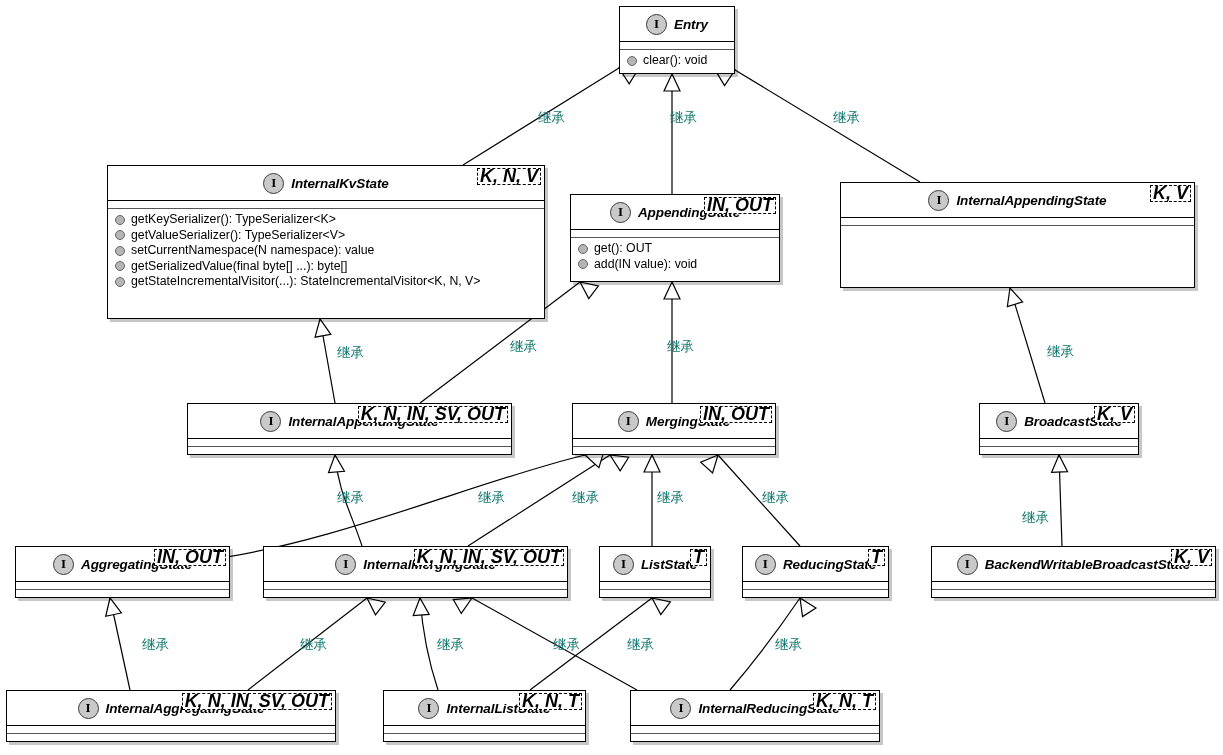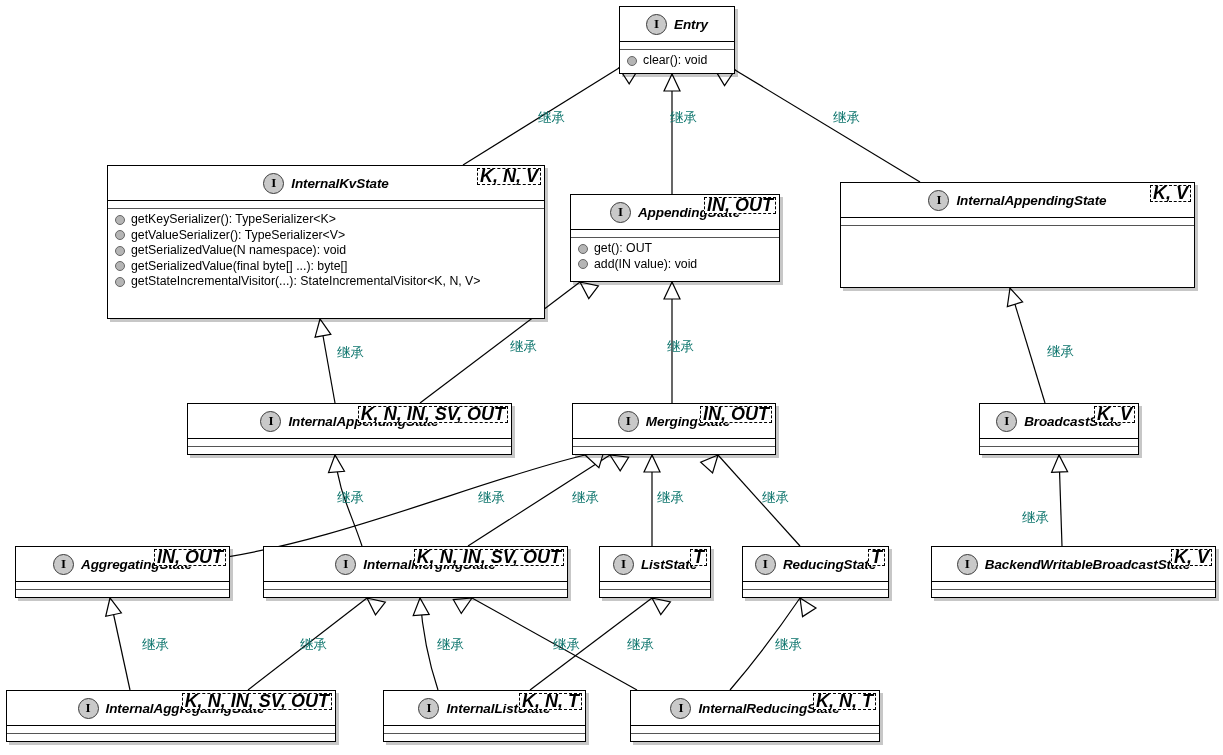--- a/index.html
+++ b/index.html
@@ -245,21 +245,21 @@
           <div class="member">
             <span class="member-dot"></span>
             <span>getKeySerializer(): TypeSerializer&lt;K&gt;</span>
           </div>
           <div class="member">
             <span class="member-dot"></span>
             <span>getValueSerializer(): TypeSerializer&lt;V&gt;</span>
           </div>
           <div class="member">
             <span class="member-dot"></span>
-            <span>getSerializedValue(N namespace): void</span>
+            <span>setCurrentNamespace(N namespace): value</span>
           </div>
           <div class="member">
             <span class="member-dot"></span>
             <span>getSerializedValue(final byte[] ...): byte[]</span>
           </div>
           <div class="member">
             <span class="member-dot"></span>
             <span>getStateIncrementalVisitor(...): StateIncrementalVisitor&lt;K, N, V&gt;</span>
           </div>
         </div>

